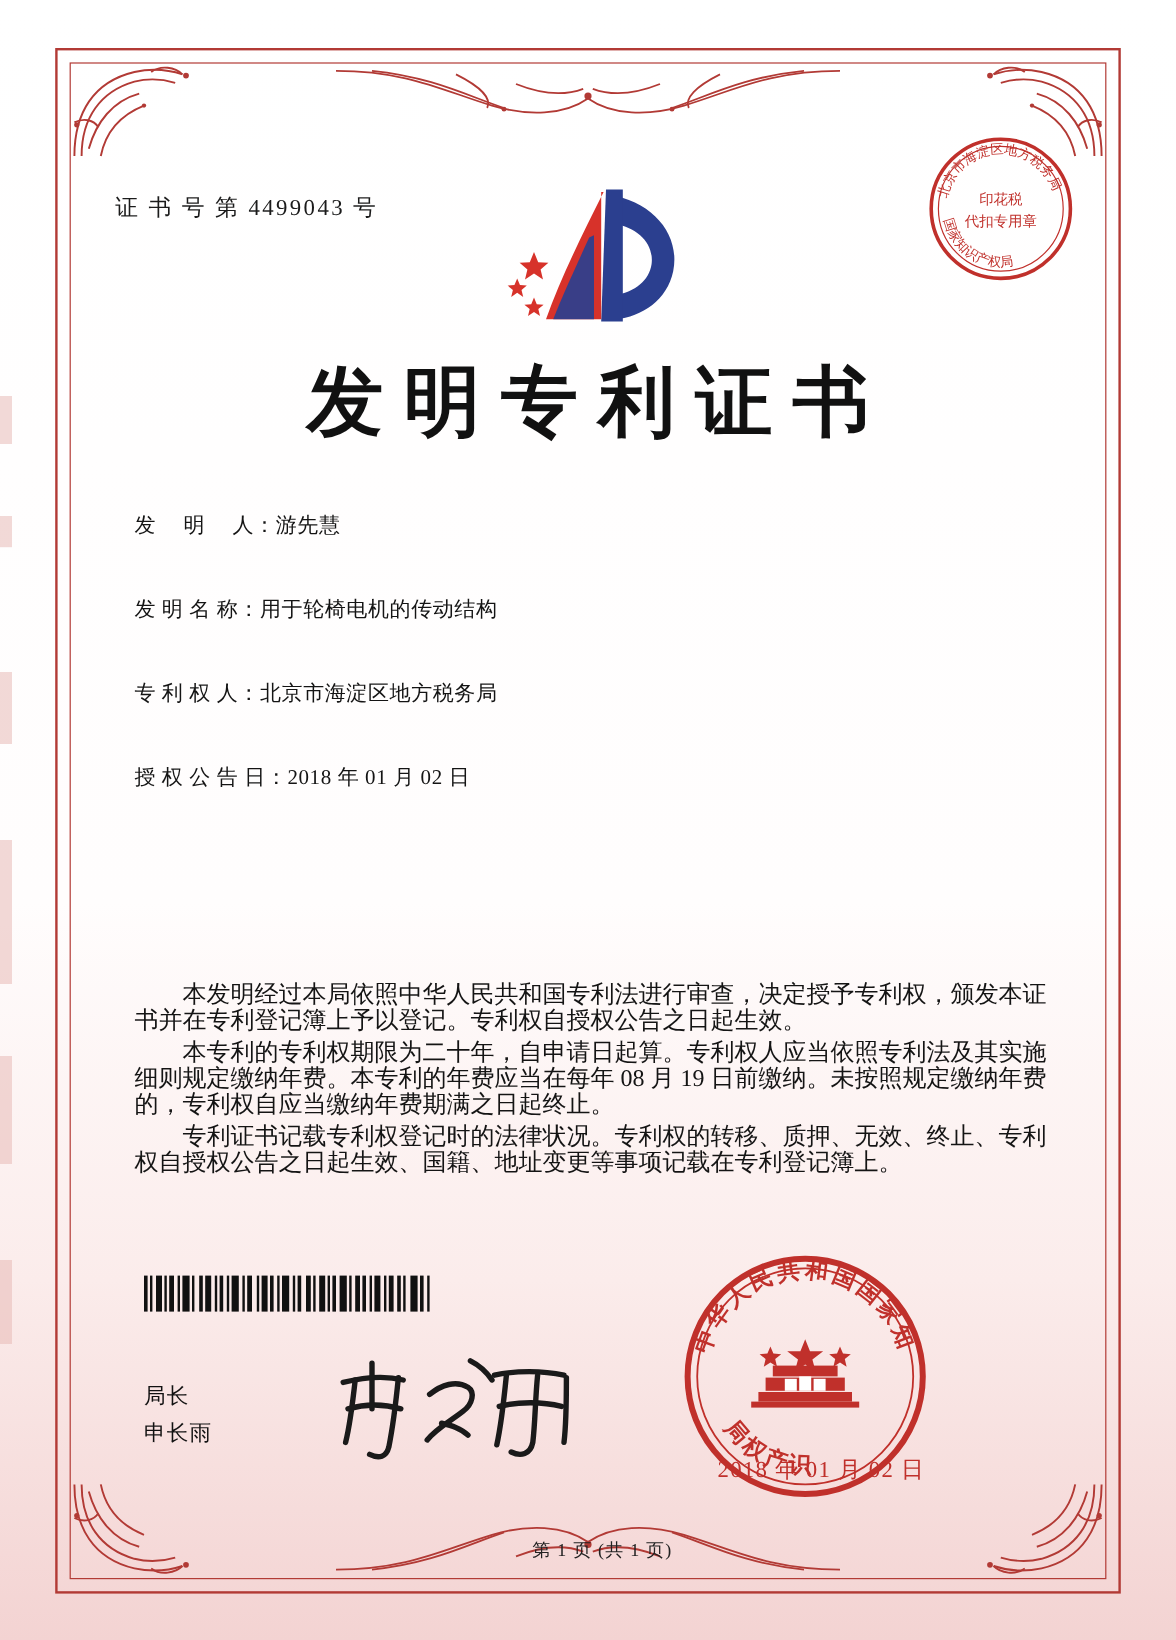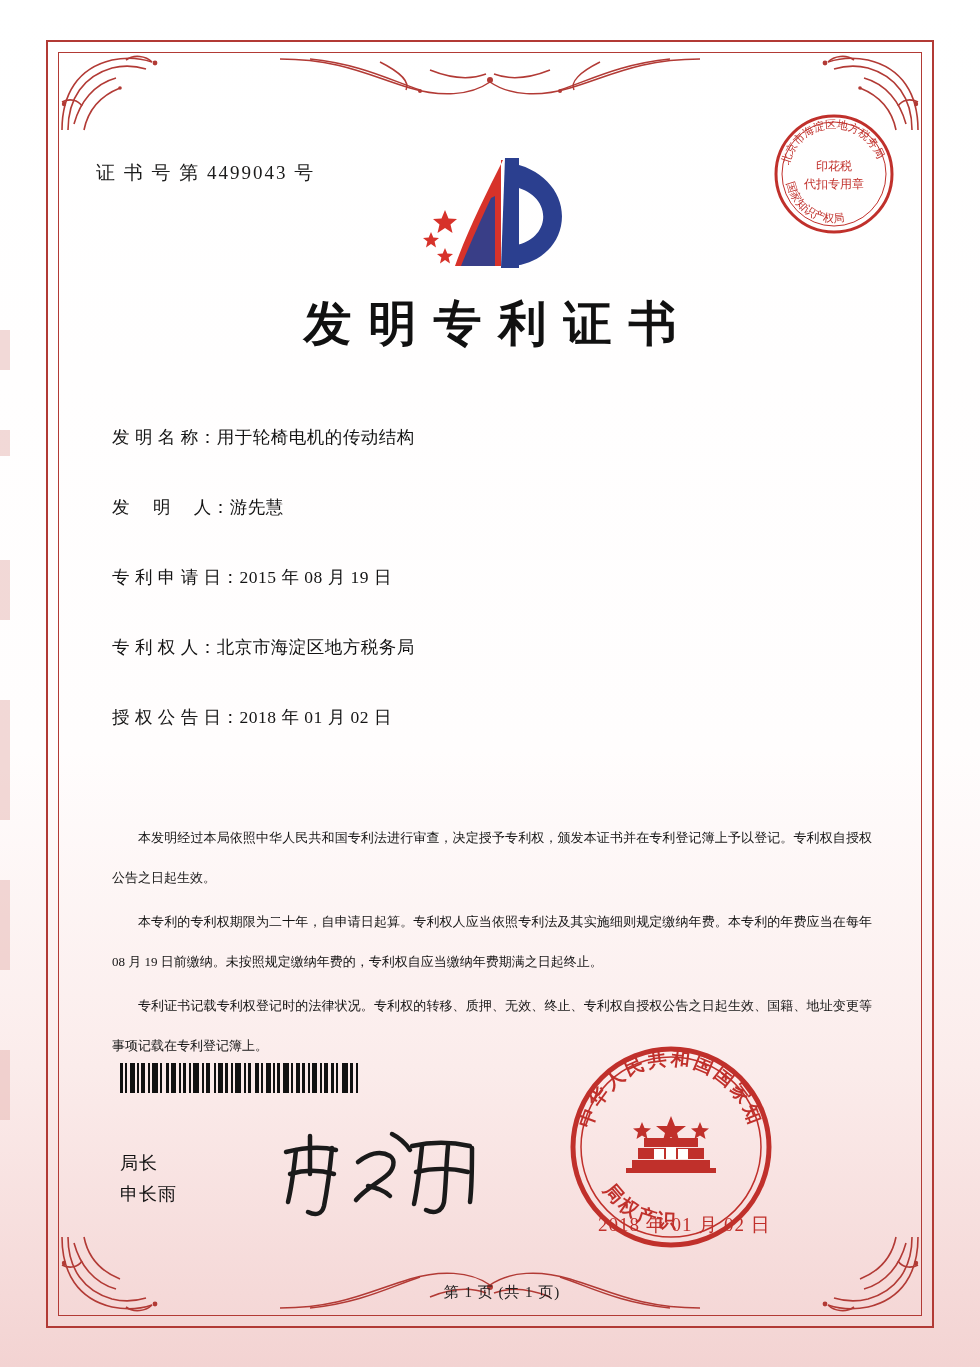--- a/index.html
+++ b/index.html
@@ -88,21 +88,21 @@
     right: 82px; top: 110px;
     width: 128px; height: 128px;
   }
 
   
   .title {
     position: absolute;
     left: 0; top: 292px;
     width: 980px;
     text-align: center;
-    font-size: 48px;
+    font-size: 64px;
     font-weight: bold;
     letter-spacing: 17px;
     text-indent: 17px;
     color: #111;
     font-family: "DejaVu Serif", "Liberation Serif", serif;
   }
 
   
   .fields {
     position: absolute;
@@ -122,22 +122,22 @@
   }
   .field-value {
     letter-spacing: 0.5px;
   }
 
   
   .body-text {
     position: absolute;
     left: 112px; top: 818px;
     width: 760px;
-    font-size: 13px;
-    line-height: 40px;
+    font-size: 20px;
+    line-height: 22px;
     color: #141414;
     text-align: justify;
   }
   .body-text p {
     margin: 0 0 4px 0;
     text-indent: 2em;
   }
 
   
   .barcode {
@@ -351,30 +351,26 @@
       </text>
       <text x="64" y="60" text-anchor="middle" font-size="12" fill="#c0302b" font-family="'Liberation Serif',serif">印花税</text>
       <text x="64" y="78" text-anchor="middle" font-size="12" fill="#c0302b" font-family="'Liberation Serif',serif">代扣专用章</text>
     </svg>
   </div>
 
   <div class="title">发明专利证书</div>
 
   <div class="fields">
     <div class="field-row">
-      <span class="field-label">发 明 名 称：</span>
-      <span class="field-value">用于轮椅电机的传动结构</span>
-    </div>
-    <div class="field-row">
       <span class="field-label">发　 明　 人：</span>
       <span class="field-value">游先慧</span>
     </div>
     <div class="field-row">
-      <span class="field-label">专 利 申 请 日：</span>
-      <span class="field-value">2015 年 08 月 19 日</span>
+      <span class="field-label">发 明 名 称：</span>
+      <span class="field-value">用于轮椅电机的传动结构</span>
     </div>
     <div class="field-row">
       <span class="field-label">专 利 权 人：</span>
       <span class="field-value">北京市海淀区地方税务局</span>
     </div>
     <div class="field-row">
       <span class="field-label">授 权 公 告 日：</span>
       <span class="field-value">2018 年 01 月 02 日</span>
     </div>
   </div>

